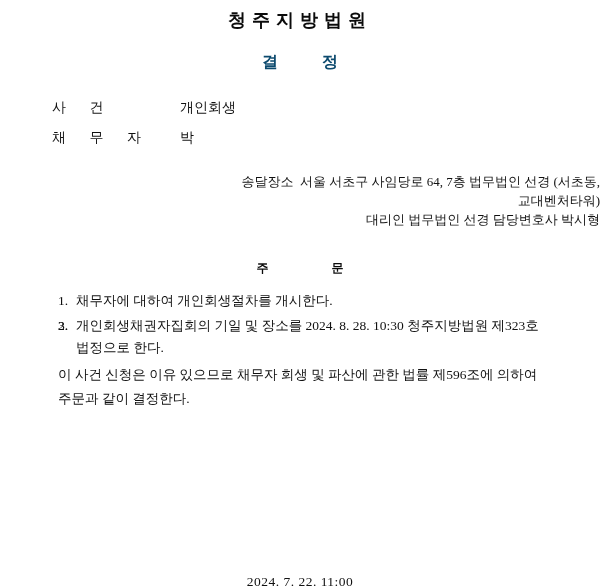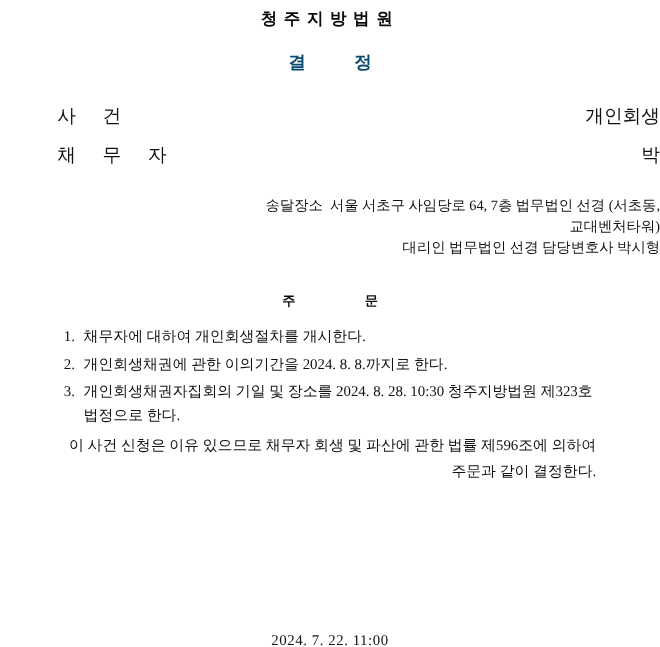--- a/index.html
+++ b/index.html
@@ -18,21 +18,21 @@
   .page {
     position: relative;
     width: 600px;
     height: 588px;
     box-sizing: border-box;
   }
 
   
   .court-name {
     text-align: center;
-    font-size: 15px;
+    font-size: 18px;
     font-weight: bold;
     letter-spacing: 6px;
     margin-top: 8px;
     color: #0b0b0b;
   }
   .doc-kind {
     text-align: center;
     font-size: 16px;
     font-weight: bold;
     letter-spacing: 44px;
@@ -42,23 +42,22 @@
   }
 
   
   .fields {
     margin-top: 26px;
     padding-left: 52px;
   }
   .field-row {
     display: flex;
     align-items: baseline;
-    font-size: 17px;
+    font-size: 14px;
     margin-bottom: 12px;
-    justify-content: space-between;
   }
   .field-label {
     width: 128px;
     letter-spacing: 10px;
     white-space: nowrap;
   }
   .field-value {
     white-space: pre;
   }
   .case-no {
@@ -110,21 +109,20 @@
     font-size: 13.5px;
     margin-top: -2px;
   }
 
   
   .reason {
     font-size: 13.5px;
     padding: 0 58px 0 58px;
     line-height: 1.75;
     margin-top: 6px;
-    text-align: right;
   }
   .reason .ln { display: block; }
 
   
   .timestamp {
     position: absolute;
     left: 0;
     right: 0;
     bottom: 6px;
     text-align: center;
@@ -160,21 +158,20 @@
 
   <div class="section-title">주 문</div>
 
   <ol class="order-list">
     <li>
       <span class="num">1.</span>
       <span>채무자에 대하여 개인회생절차를 개시한다.</span>
     </li>
     <li>
       <span class="num">2.</span>
-      <span>개인회생채권에 관한 이의기간을 2024. 8. 8.까지로 한다.</span>
     </li>
     <li>
       <span class="num">3.</span>
       <span>개인회생채권자집회의 기일 및 장소를 2024. 8. 28. 10:30 청주지방법원 제323호</span>
     </li>
   </ol>
   <div class="order-cont">법정으로 한다.</div>
 
 
   <div class="reason">

